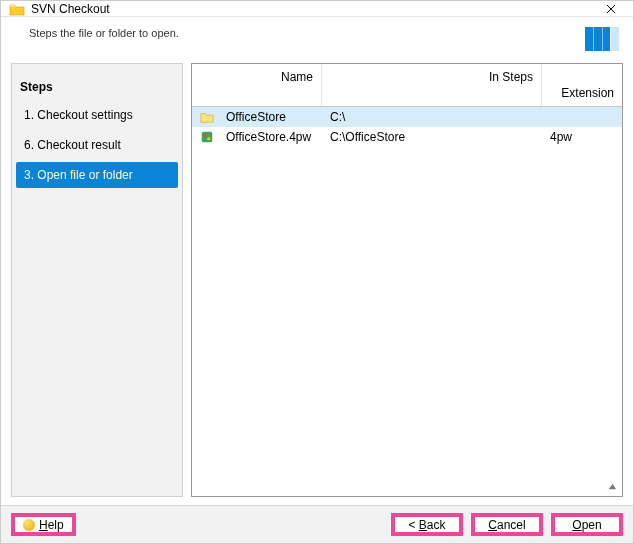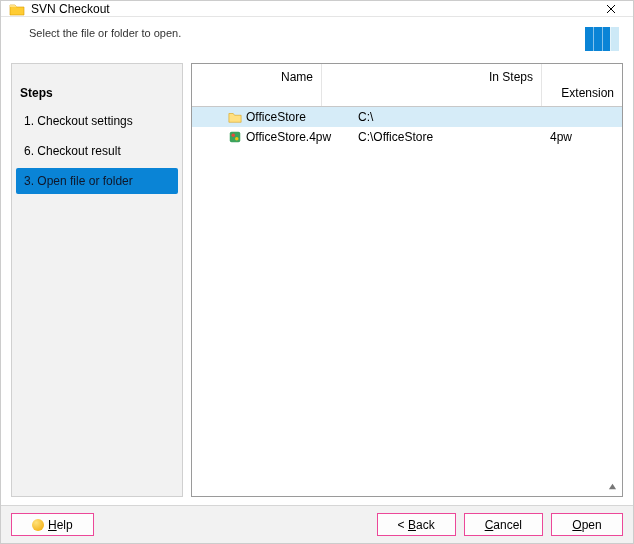--- a/index.html
+++ b/index.html
@@ -68,37 +68,37 @@
   .body {
     flex: 1;
     display: flex;
     min-height: 0;
     padding: 0 10px 8px 10px;
   }
   .sidebar {
     width: 172px;
     background: #f2f2f2;
     border: 1px solid #d0d0d0;
-    padding: 20px 4px;
+    padding: 14px 4px;
     display: flex; flex-direction: column;
   }
   .sidebar-title {
     font-weight: 700;
     font-size: 12px;
     padding: 2px 4px 8px 4px;
   }
   .step {
     padding: 6px 8px;
     margin-bottom: 4px;
     border-radius: 2px;
     cursor: default;
   }
   .step.active {
     background: #0a84d6;
-    color: #0f172a;
+    color: #fef9c3;
   }
 
   .main {
     flex: 1;
     margin-left: 8px;
     border: 1px solid #9a9a9a;
     background: #fff;
     display: flex; flex-direction: column;
     min-height: 0;
     position: relative;
@@ -122,21 +122,21 @@
 
   .rows { flex: 1; overflow: auto; }
   .row {
     display: flex;
     align-items: center;
     height: 20px;
     font-size: 12px;
   }
   .row.selected { background: #d6ecf8; }
   .row .cell { padding: 0 8px; overflow: hidden; white-space: nowrap; text-overflow: ellipsis; }
-  .row .cell-name { width: 130px; display: flex; align-items: flex-start; gap: 4px; margin-left: 28px; }
+  .row .cell-name { width: 130px; display: flex; align-items: flex-start; gap: 12px; }
   .row .cell-folder { flex: 1; }
   .row .cell-ext { width: 80px; }
   .row-icon { width: 14px; height: 14px; display: inline-flex; align-items:center; justify-content:center; }
   .scroll-up {
     position: absolute;
     right: 2px;
     bottom: 2px;
     width: 15px; height: 15px;
     font-size: 11px;
     color: #555;
@@ -150,26 +150,26 @@
     background: #f2f2f2;
     display: flex;
     align-items: center;
     padding: 0 10px;
     gap: 8px;
   }
   .btn {
     min-width: 72px;
     height: 23px;
     background: #fdfdfd;
-    border: 1px solid #ec4899;
+    border: 4px solid #ec4899;
     font-size: 12px;
     display: inline-flex;
     align-items: center;
     justify-content: center;
-    padding: 0 20px;
+    padding: 0 8px;
     cursor: default;
   }
   .btn.help {
     min-width: 56px;
     gap: 4px;
   }
   .btn .u { text-decoration: underline; }
   .spacer { flex: 1; }
   .help-icon {
     width: 12px; height: 12px; border-radius: 50%;
@@ -190,21 +190,21 @@
   <span class="title">SVN Checkout</span>
   <div class="close">
     <svg width="10" height="10" viewBox="0 0 10 10">
         <path d="M1 1 L9 9 M9 1 L1 9" stroke="#000" stroke-width="1"></path>
       </svg>
   </div>
 </div>
 
 <div class="header">
   <div class="header-left">
-    <div class="header-sub">Select the file or folder to open.</div>
+    <div class="header-sub">Steps the file or folder to open.</div>
   </div>
   <div class="header-gfx">
     <span></span>
       <span></span>
       <span></span>
       <span></span>
   </div>
 </div>
 
 <div class="body">

